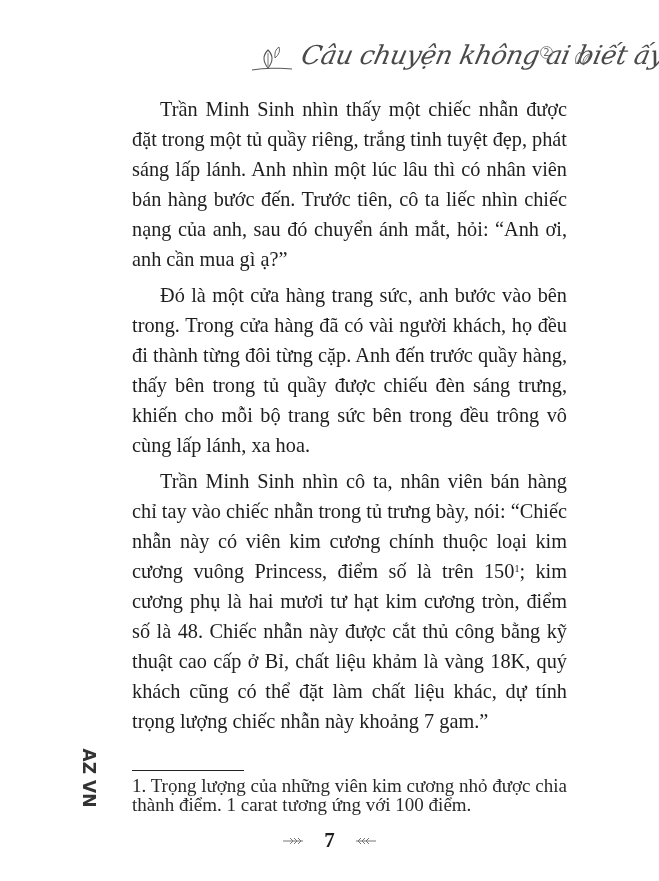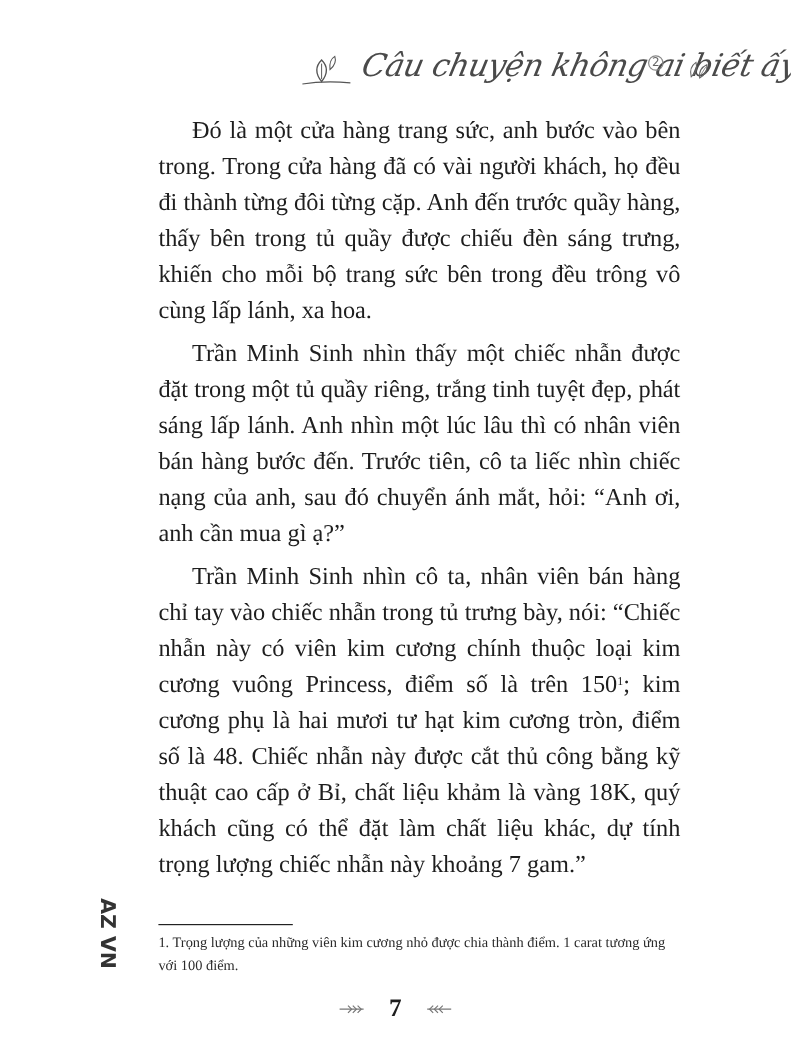--- a/index.html
+++ b/index.html
@@ -12,21 +12,21 @@
   .header .vol { position:absolute; left:290px; top:8px; font-size:10px; color:#666;
          border:1px solid #888; border-radius:50%; width:11px; height:11px; line-height:11px; text-align:center;
          font-family:"DejaVu Sans", sans-serif; }
   .leaf-left { position:absolute; left:0; top:6px; }
   .leaf-right { position:absolute; left:322px; top:10px; }
   .body-text { position:absolute; left:132px; top:94px; width:435px; font-size:20.3px; line-height:30px;
          text-align:justify; }
   .body-text p { margin:0 0 6px 0; text-indent:28px; }
   .body-text sup { font-size:10px; line-height:0; vertical-align:6px; }
   .fn-rule { position:absolute; left:132px; top:770px; width:112px; height:0; border-top:1.2px solid #222; }
-  .footnote { position:absolute; left:132px; top:776px; width:440px; font-size:12px; line-height:19px; color:#2a2a2a; }
+  .footnote { position:absolute; left:132px; top:776px; width:440px; font-size:19px; line-height:19px; color:#2a2a2a; }
   .logo { position:absolute; left:76px; top:748px; width:26px; height:60px; }
   .logo span { position:absolute; left:50%; top:50%; transform:translate(-50%,-50%) rotate(90deg);
          font-family:"DejaVu Sans", sans-serif; font-weight:bold; font-size:17px; color:#333; letter-spacing:0px; white-space:nowrap; }
   .page-num { position:absolute; left:0; width:659px; top:828px; text-align:center; }
   .page-num .num { font-size:21px; font-weight:bold; display:inline-block; margin:0 16px; vertical-align:middle; color:#1e1e1e; }
   .page-num .orn { display:inline-block; vertical-align:middle; }
 </style>
 </head>
 <body>
 
@@ -40,22 +40,22 @@
   <span class="title">Câu chuyện không ai biết ấy</span>
   <span class="vol">2</span>
   <svg class="leaf-right" width="22" height="20" viewBox="0 0 22 20">
     <path d="M4 16 Q2 8 8 4 Q10 11 4 16 Z" stroke="#666" stroke-width="0.9" fill="none"></path>
     <path d="M11 17 Q10 9 17 6 Q18 13 11 17 Z" stroke="#666" stroke-width="0.9" fill="none"></path>
     <path d="M11 16 L16 8" stroke="#666" stroke-width="0.6"></path>
   </svg>
 </div>
 
 <div class="body-text">
+  <p>Trần Minh Sinh nhìn thấy một chiếc nhẫn được đặt trong một tủ quầy riêng, trắng tinh tuyệt đẹp, phát sáng lấp lánh. Anh nhìn một lúc lâu thì có nhân viên bán hàng bước đến. Trước tiên, cô ta liếc nhìn chiếc nạng của anh, sau đó chuyển ánh mắt, hỏi: “Anh ơi, anh cần mua gì ạ?”</p>
   <p>Đó là một cửa hàng trang sức, anh bước vào bên trong. Trong cửa hàng đã có vài người khách, họ đều đi thành từng đôi từng cặp. Anh đến trước quầy hàng, thấy bên trong tủ quầy được chiếu đèn sáng trưng, khiến cho mỗi bộ trang sức bên trong đều trông vô cùng lấp lánh, xa hoa.</p>
-  <p>Trần Minh Sinh nhìn thấy một chiếc nhẫn được đặt trong một tủ quầy riêng, trắng tinh tuyệt đẹp, phát sáng lấp lánh. Anh nhìn một lúc lâu thì có nhân viên bán hàng bước đến. Trước tiên, cô ta liếc nhìn chiếc nạng của anh, sau đó chuyển ánh mắt, hỏi: “Anh ơi, anh cần mua gì ạ?”</p>
   <p><span>Trần Minh Sinh nhìn cô ta, nhân viên bán hàng chỉ tay vào chiếc nhẫn trong tủ trưng bày, nói: “Chiếc nhẫn này có viên kim cương chính thuộc loại kim cương vuông Princess, điểm số là trên 150</span><sup>1</sup><span>; kim cương phụ là hai mươi tư hạt kim cương tròn, điểm số là 48. Chiếc nhẫn này được cắt thủ công bằng kỹ thuật cao cấp ở Bỉ, chất liệu khảm là vàng 18K, quý khách cũng có thể đặt làm chất liệu khác, dự tính trọng lượng chiếc nhẫn này khoảng 7 gam.”</span></p>
 </div>
 
 <div class="fn-rule"></div>
 <div class="footnote">1. Trọng lượng của những viên kim cương nhỏ được chia thành điểm. 1 carat tương ứng với 100 điểm.</div>
 
 <div class="logo">
   <span>AZ VN</span>
 </div>
 

